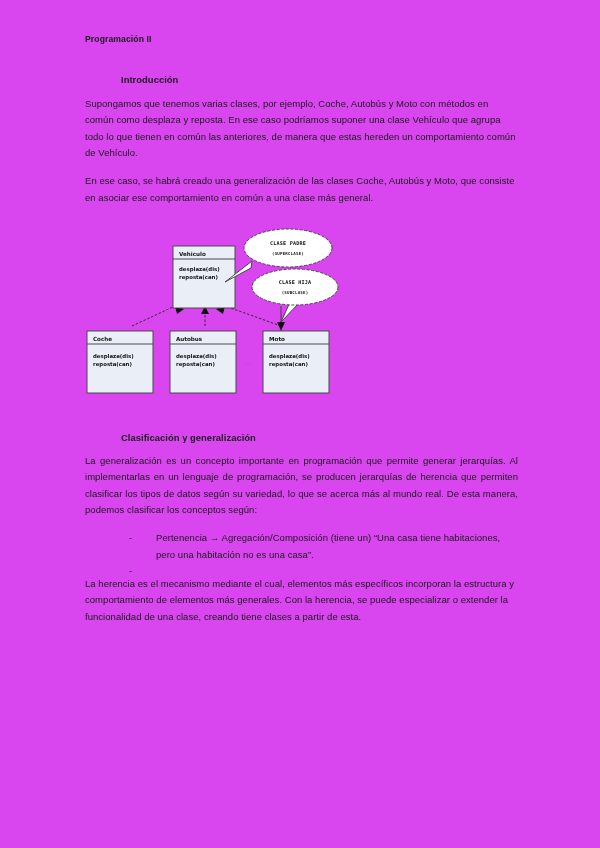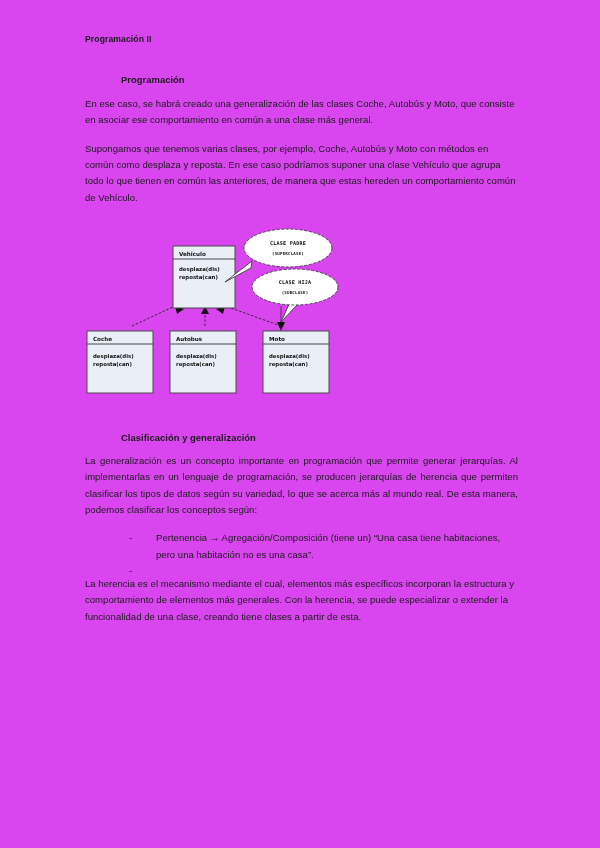--- a/index.html
+++ b/index.html
@@ -129,25 +129,25 @@
   }
 </style>
 </head>
 <body>
 
 <div class="page">
 
   <div class="header-line">Programación II</div>
 
 
-  <div class="section-head">Programación</div>
+  <div class="section-head">Introducción</div>
+
+  <p class="body">Supongamos que tenemos varias clases, por ejemplo, Coche, Autobús y Moto con métodos en común como desplaza y reposta. En ese caso podríamos suponer una clase Vehículo que agrupa todo lo que tienen en común las anteriores, de manera que estas hereden un comportamiento común de Vehículo.</p>
 
   <p class="body">En ese caso, se habrá creado una generalización de las clases Coche, Autobús y Moto, que consiste en asociar ese comportamiento en común a una clase más general.</p>
-
-  <p class="body">Supongamos que tenemos varias clases, por ejemplo, Coche, Autobús y Moto con métodos en común como desplaza y reposta. En ese caso podríamos suponer una clase Vehículo que agrupa todo lo que tienen en común las anteriores, de manera que estas hereden un comportamiento común de Vehículo.</p>
 
   <div class="diagram-wrap">
     <svg class="uml" width="260" height="196" viewBox="0 0 260 196" xmlns="http://www.w3.org/2000/svg">
 
       <path class="inherit-line" d="M 47 108 L 90 88"></path>
       <path class="inherit-line" d="M 120 108 L 120 90"></path>
       <path class="inherit-line" d="M 196 108 L 140 88"></path>
 
       <polygon class="arrow-head" points="90,88 99,91 92,96"></polygon>
       <polygon class="arrow-head" points="120,88 116,96 124,96"></polygon>

